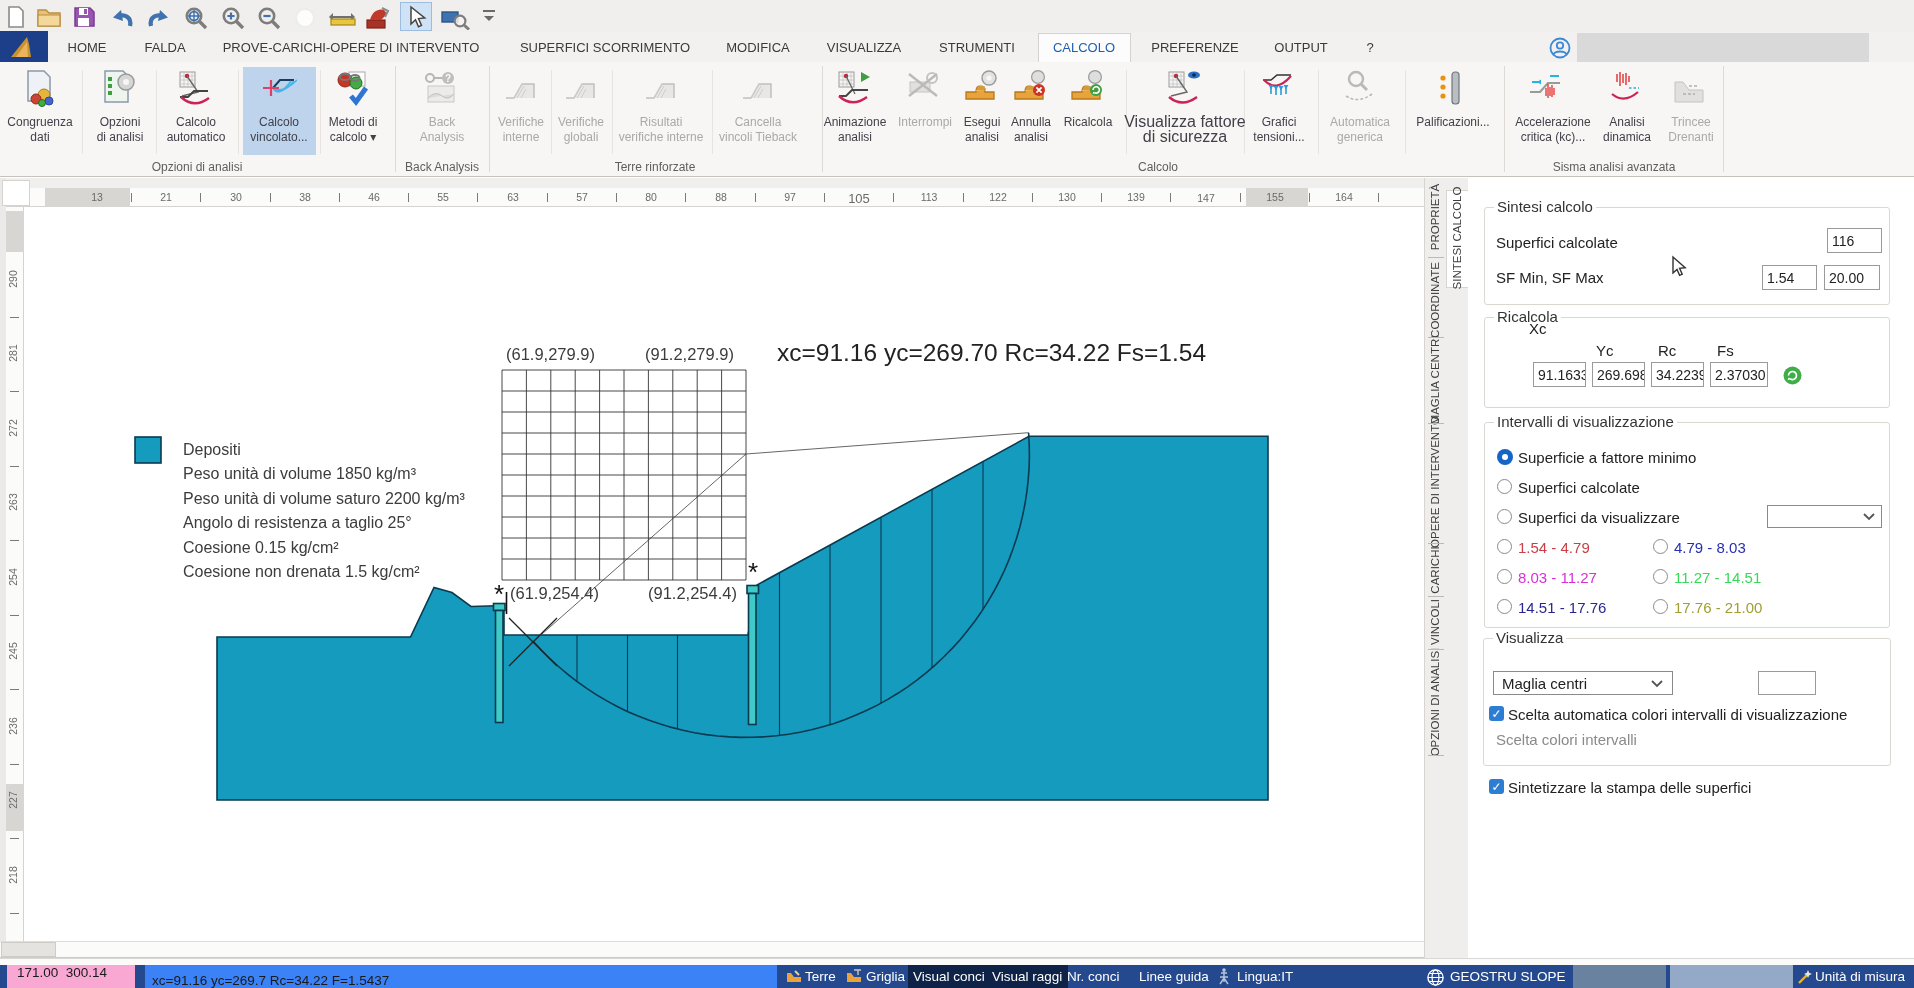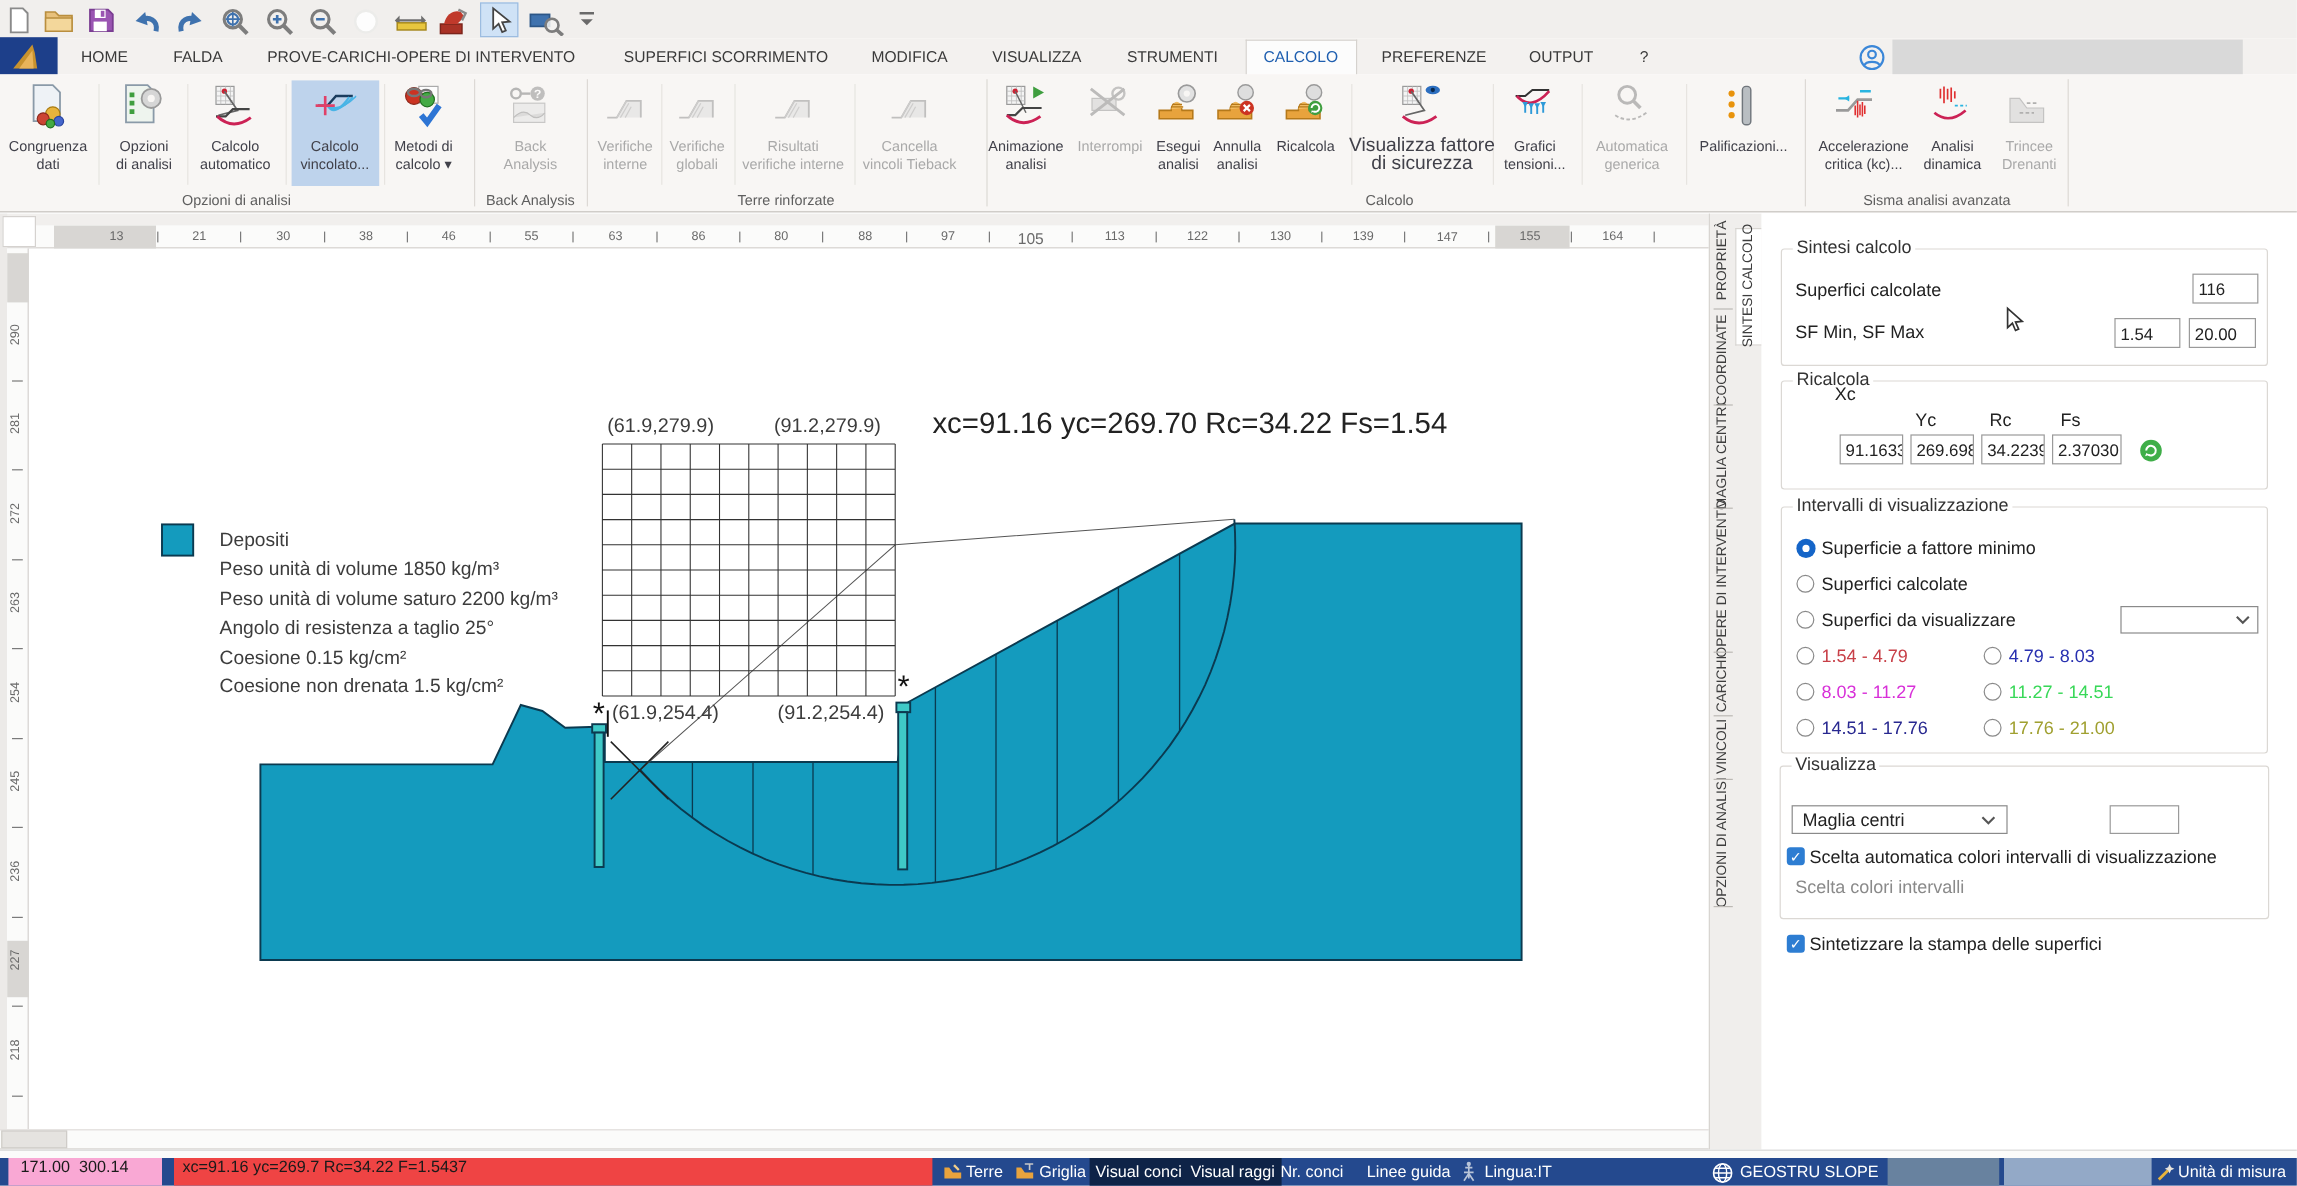--- a/index.html
+++ b/index.html
@@ -380,21 +380,21 @@
 <div class="abs ct" style="left:216px;top:191px;width:40px;font-size:10.5px;color:#6a6a6a">30</div>
 <div class="abs" style="left:270px;top:193px;width:1px;height:9px;background:#7a7a7a"></div>
 <div class="abs ct" style="left:285px;top:191px;width:40px;font-size:10.5px;color:#6a6a6a">38</div>
 <div class="abs" style="left:339px;top:193px;width:1px;height:9px;background:#7a7a7a"></div>
 <div class="abs ct" style="left:354px;top:191px;width:40px;font-size:10.5px;color:#6a6a6a">46</div>
 <div class="abs" style="left:408px;top:193px;width:1px;height:9px;background:#7a7a7a"></div>
 <div class="abs ct" style="left:423px;top:191px;width:40px;font-size:10.5px;color:#6a6a6a">55</div>
 <div class="abs" style="left:477px;top:193px;width:1px;height:9px;background:#7a7a7a"></div>
 <div class="abs ct" style="left:493px;top:191px;width:40px;font-size:10.5px;color:#6a6a6a">63</div>
 <div class="abs" style="left:547px;top:193px;width:1px;height:9px;background:#7a7a7a"></div>
-<div class="abs ct" style="left:562px;top:191px;width:40px;font-size:10.5px;color:#6a6a6a">86</div>
+<div class="abs ct" style="left:562px;top:191px;width:40px;font-size:10.5px;color:#6a6a6a">57</div>
 <div class="abs" style="left:616px;top:193px;width:1px;height:9px;background:#7a7a7a"></div>
 <div class="abs ct" style="left:631px;top:191px;width:40px;font-size:10.5px;color:#6a6a6a">80</div>
 <div class="abs" style="left:685px;top:193px;width:1px;height:9px;background:#7a7a7a"></div>
 <div class="abs ct" style="left:701px;top:191px;width:40px;font-size:10.5px;color:#6a6a6a">88</div>
 <div class="abs" style="left:755px;top:193px;width:1px;height:9px;background:#7a7a7a"></div>
 <div class="abs ct" style="left:770px;top:191px;width:40px;font-size:10.5px;color:#6a6a6a">97</div>
 <div class="abs" style="left:824px;top:193px;width:1px;height:9px;background:#7a7a7a"></div>
 <div class="abs ct" style="left:839px;top:191px;width:40px;font-size:13px;color:#6a6a6a">105</div>
 <div class="abs" style="left:893px;top:193px;width:1px;height:9px;background:#7a7a7a"></div>
 <div class="abs ct" style="left:909px;top:191px;width:40px;font-size:10.5px;color:#6a6a6a">113</div>
@@ -566,21 +566,21 @@
 <div class="abs" style="left:1489px;top:779px;width:15px;height:15px;border-radius:3px;background:#2d7dd2;color:#fff;font-size:12px;display:flex;align-items:center;justify-content:center">✓</div>
 <div class="abs" style="left:1508px;top:779px;font-size:15px;color:#222;white-space:nowrap">Sintetizzare la stampa delle superfici</div>
 <svg class="abs" style="left:1670px;top:255px" width="18" height="24" viewBox="0 0 18 24">
     <path d="M3 2 l0 16 4 -3.6 2.6 6 2.6-1.2 -2.6-5.8 5.6-.6 z" fill="#fff" stroke="#333" stroke-width="1.4"></path>
   </svg>
 <div class="abs" style="left:0;top:958px;width:1914px;height:7px;background:#fbfbfa;border-top:1px solid #d8d8d8"></div>
 <div class="abs" style="left:0;top:965px;width:1914px;height:23px;background:#24498e"></div>
 <div class="abs" style="left:7px;top:965px;width:128px;height:23px;background:#f9a8d4;font-size:13.5px;color:#1a1a1a;display:flex;">
     <span style="padding-left:10px">171.00&nbsp;&nbsp;300.14</span>
   </div>
-<div class="abs" style="left:145px;top:965px;width:632px;height:23px;background:#ef4444;font-size:13.5px;color:#1a1a1a;display:flex;align-items:flex-start">
+<div class="abs" style="left:145px;top:965px;width:632px;height:23px;background:#3b82f6;font-size:13.5px;color:#1a1a1a;display:flex;align-items:flex-end">
     <span style="padding-left:7px">xc=91.16 yc=269.7 Rc=34.22 F=1.5437</span>
   </div>
 <div class="abs" style="left:908px;top:965px;width:160px;height:23px;background:#0e2347"></div>
 <svg class="abs" style="left:786px;top:969px" width="16" height="15" viewBox="0 0 16 15">
     <path d="M1 13 h14 v-5 h-7 l-3 -4 h-4z" fill="#e8a33d"></path>
     <path d="M9 2 l4 4" stroke="#f3cf8a" stroke-width="2"></path>
   </svg>
 <div class="abs" style="left:805px;top:965px;height:23px;display:flex;align-items:center;font-size:13.5px;color:#fff;white-space:nowrap">Terre</div>
 <svg class="abs" style="left:846px;top:969px" width="16" height="15" viewBox="0 0 16 15">
     <path d="M1 13 h14 v-5 h-7 l-3 -4 h-4z" fill="#e8a33d"></path>

